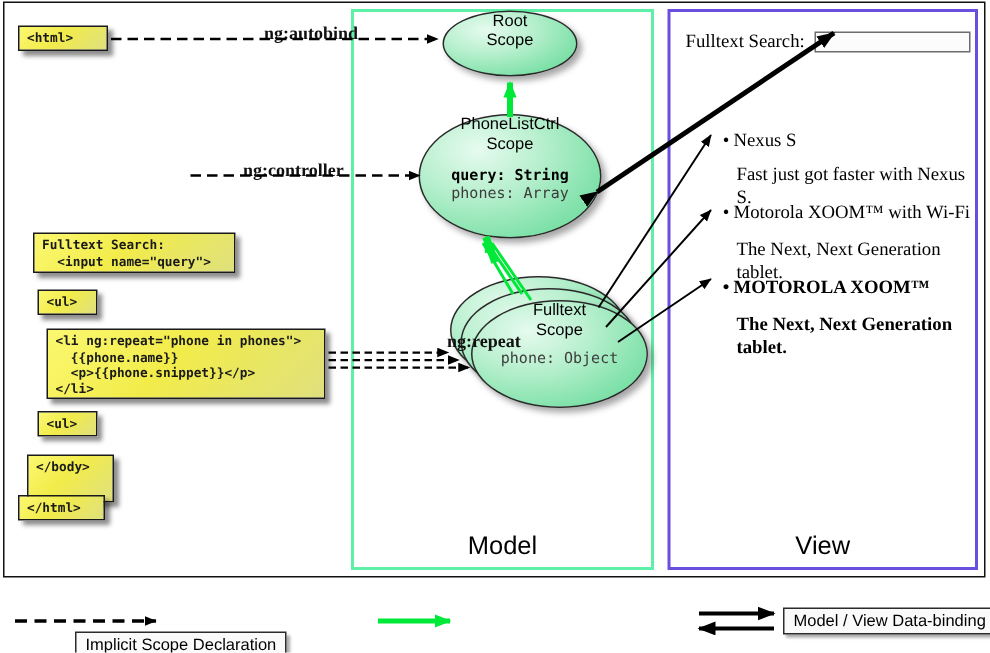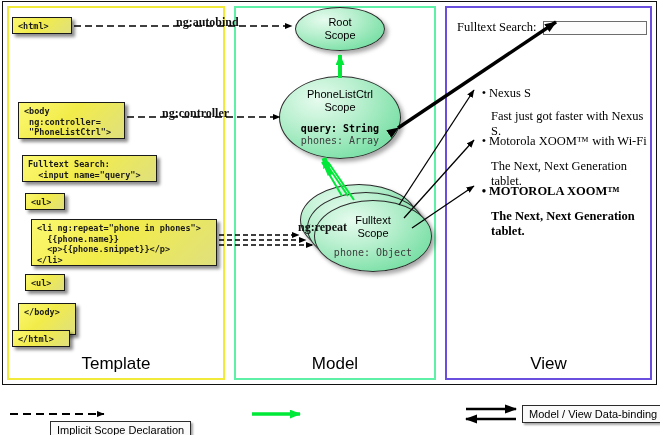--- a/index.html
+++ b/index.html
@@ -29,21 +29,21 @@
            box-shadow:3px 3px 3px rgba(0,0,0,.45);
            font-family:"DejaVu Sans Mono", monospace;
            font-size:8.5px;line-height:10.5px;color:#1a1a1a;
            padding:3px 5px;white-space:pre;font-weight:bold;}
 
   
   .ellipse{position:absolute;box-sizing:border-box;border-radius:50%;
            border:1.6px solid #2a2a2a;
            background:radial-gradient(ellipse at 32% 28%, #e6fbee 0%, #b6efcd 38%, #7fe1a9 75%, #63d694 100%);
            box-shadow:3px 3px 4px rgba(0,0,0,.35);
-           display:flex;flex-direction:column;align-items:center;justify-content:center;
+           display:flex;flex-direction:column;align-items:center;
            text-align:center;color:#000;}
   .ell-title{font-family:"Liberation Sans", sans-serif;font-size:11px;line-height:13px;}
   .ell-prop{font-family:"DejaVu Sans Mono", monospace;font-size:10px;line-height:12px;}
   .ell-prop.b{font-weight:bold;color:#000;}
   .ell-prop.g{color:#3d3d3d;}
 
   
   #view-inner{position:absolute;left:451px;top:12px;width:196px;height:340px;
               font-family:"Liberation Serif", serif;color:#000;}
   .view-row{position:absolute;display:flex;align-items:center;}
@@ -69,29 +69,23 @@
               font-size:11px;color:#000;padding:2px 6px;
               font-family:"Liberation Sans", sans-serif;white-space:nowrap;}
 </style>
 </head>
 <body>
 
 <div id="stage">
 
   <div id="frame"></div>
 
-  <div class="panel" id="panel-template">
-    <div class="panel-label">Template</div>
-  </div>
 
   <div class="codebox" style="left:12px;top:17px;width:60px;height:17px;">&lt;html&gt;</div>
 
-  <div class="codebox" style="left:18px;top:102px;width:107px;height:37px;">&lt;body
- ng:controller=
- "PhoneListCtrl"&gt;</div>
 
   <div class="codebox" style="left:22px;top:155px;width:135px;height:27px;">Fulltext Search:
   &lt;input name="query"&gt;</div>
 
   <div class="codebox" style="left:25px;top:193px;width:40px;height:17px;">&lt;ul&gt;</div>
 
   <div class="codebox" style="left:31px;top:219px;width:186px;height:47px;">&lt;li ng:repeat="phone in phones"&gt;
   {{phone.name}}
   &lt;p&gt;{{phone.snippet}}&lt;/p&gt;
 &lt;/li&gt;</div>

